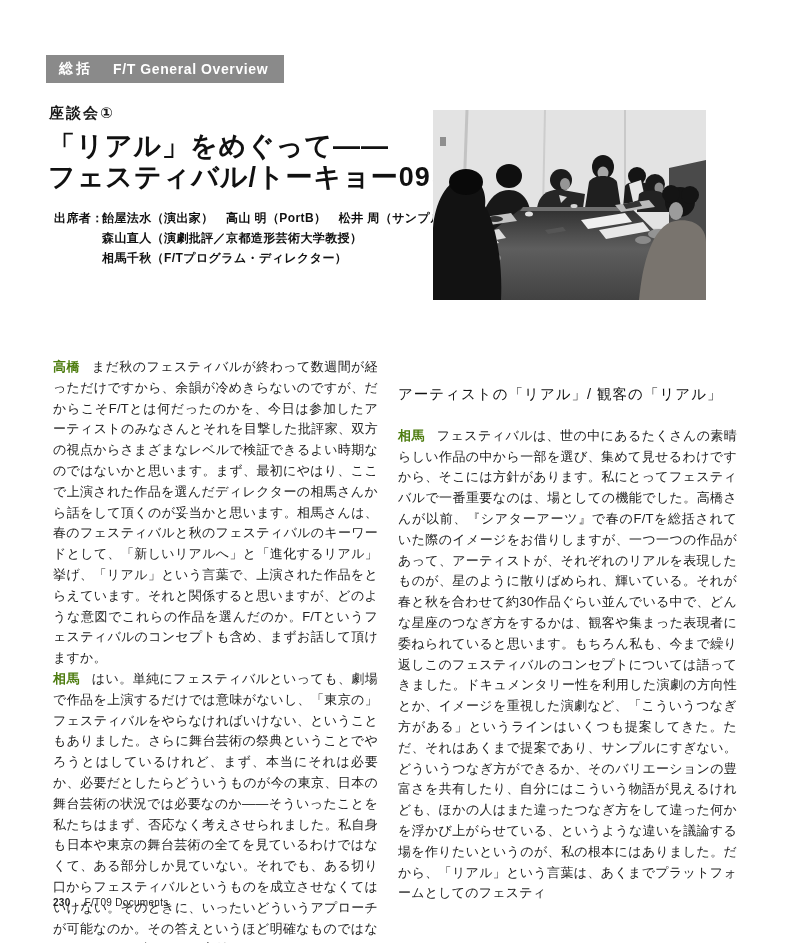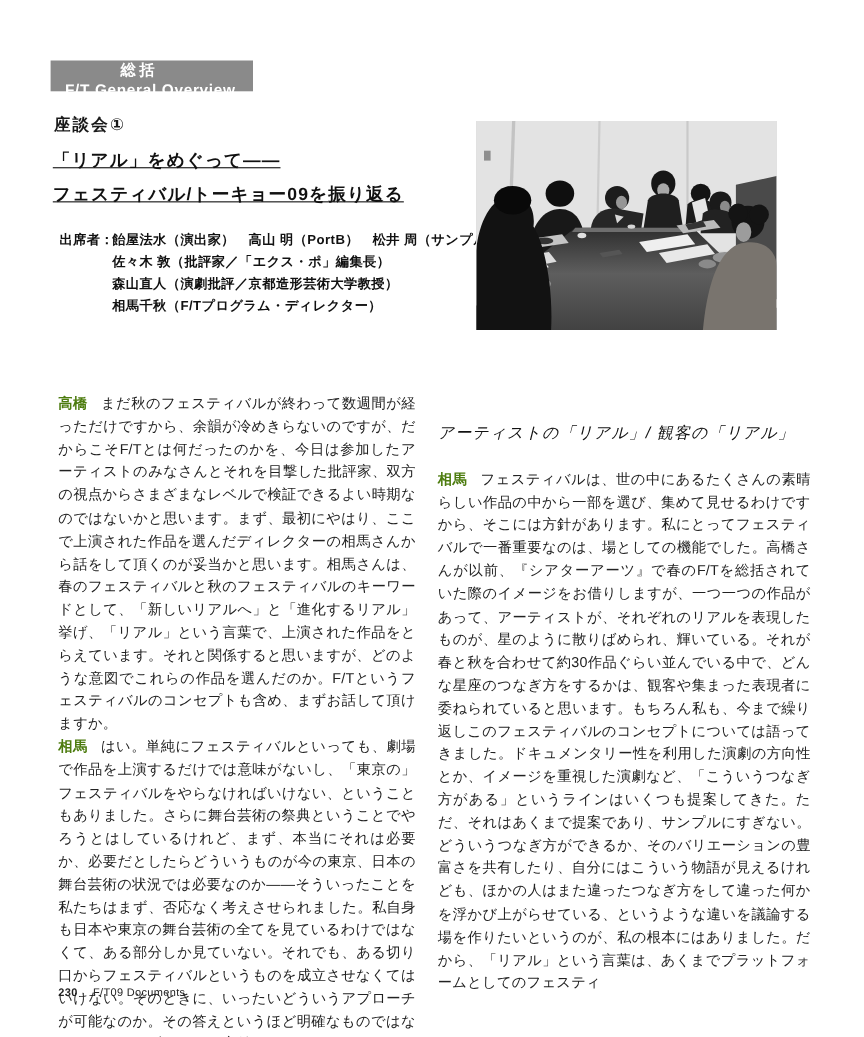--- a/index.html
+++ b/index.html
@@ -1,41 +1,41 @@
 <!DOCTYPE html>
 <html><head>
 <meta charset="utf-8">
 <style>
   html,body{margin:0;padding:0;}
   body{background:#fff;font-family:"Liberation Sans","DejaVu Sans",sans-serif;}
   .page{position:relative;width:785px;height:943px;background:#ffffff;overflow:hidden;color:#1a1a1a;}
 
   .band{position:absolute;left:46px;top:55px;height:28px;background:#8a8a8a;color:#ffffff;
-        display:flex;align-items:center;padding:0 16px 0 13px;font-weight:bold;font-size:14px;letter-spacing:0.6px;flex-direction:column;}
+        display:flex;align-items:center;padding:0 16px 0 13px;font-weight:bold;font-size:14px;letter-spacing:0.6px;}
   .band .jp{margin-right:20px;letter-spacing:3px;}
 
   .article-label{position:absolute;left:49px;top:104px;font-size:15px;font-weight:bold;letter-spacing:2px;text-align:right;}
 
-  .article-title{position:absolute;left:48px;top:131px;font-size:16px;font-weight:bold;line-height:31px;letter-spacing:1px;color:#111;text-decoration:underline;}
+  .article-title{position:absolute;left:48px;top:131px;font-size:27px;font-weight:bold;line-height:31px;letter-spacing:1px;color:#111;}
 
   .participants{position:absolute;left:54px;top:208px;font-size:12px;font-weight:bold;line-height:20px;letter-spacing:0.4px;color:#111;}
   .participants .row{white-space:nowrap;}
   .participants .plabel{display:inline-block;width:48px;}
   .participants .indent{padding-left:48px;}
 
   .photo-wrap{position:absolute;left:433px;top:110px;width:273px;height:190px;background:#d8d8d8;}
   .photo-wrap svg{display:block;width:100%;height:100%;}
   .photo-credit{position:absolute;left:433px;top:304px;width:273px;text-align:right;font-size:9.5px;color:#3a3a3a;letter-spacing:0.3px;}
 
   .col{position:absolute;top:357px;font-size:13px;line-height:20.8px;text-align:justify;color:#222;letter-spacing:0.2px;}
   .col-left{left:53px;width:325px;}
   .col-right{left:398px;width:339px;}
   .para{margin:0;}
   .speaker{margin-right:12px;color:#4d7c0f;}
-  .section-heading{font-size:14.5px;font-weight:normal;color:#111;letter-spacing:1px;margin:27px 0 21px 0;text-align:left;font-style:italic;}
+  .section-heading{font-size:14.5px;font-weight:normal;color:#111;letter-spacing:1px;margin:27px 0 21px 0;text-align:left;}
 
   .footer{position:absolute;left:53px;top:897px;font-size:10px;color:#222;letter-spacing:0.3px;}
   .footer .pageno{font-weight:bold;margin-right:14px;}
 </style>
 </head>
 <body>
 
 <div class="page">
 
   <div class="band">
@@ -47,21 +47,20 @@
 
   <div class="article-title">
     <div>「リアル」をめぐって——</div>
     <div>フェスティバル/トーキョー09を振り返る</div>
   </div>
 
   <div class="participants">
     <div class="row">
       <span class="plabel">出席者：</span><span>飴屋法水（演出家）　高山 明（PortB）　松井 周（サンプル）</span>
     </div>
-    <div class="row indent">佐々木 敦（批評家／「エクス・ポ」編集長）</div>
     <div class="row indent">森山直人（演劇批評／京都造形芸術大学教授）</div>
     <div class="row indent">相馬千秋（F/Tプログラム・ディレクター）</div>
   </div>
 
   <div class="photo-wrap">
     <svg viewBox="0 0 273 190" preserveAspectRatio="none">
       <defs>
         <linearGradient id="tg" x1="0" y1="0" x2="0" y2="1">
           <stop offset="0" stop-color="#2e2e2e"></stop>
           <stop offset="0.45" stop-color="#5e5e5e"></stop>

